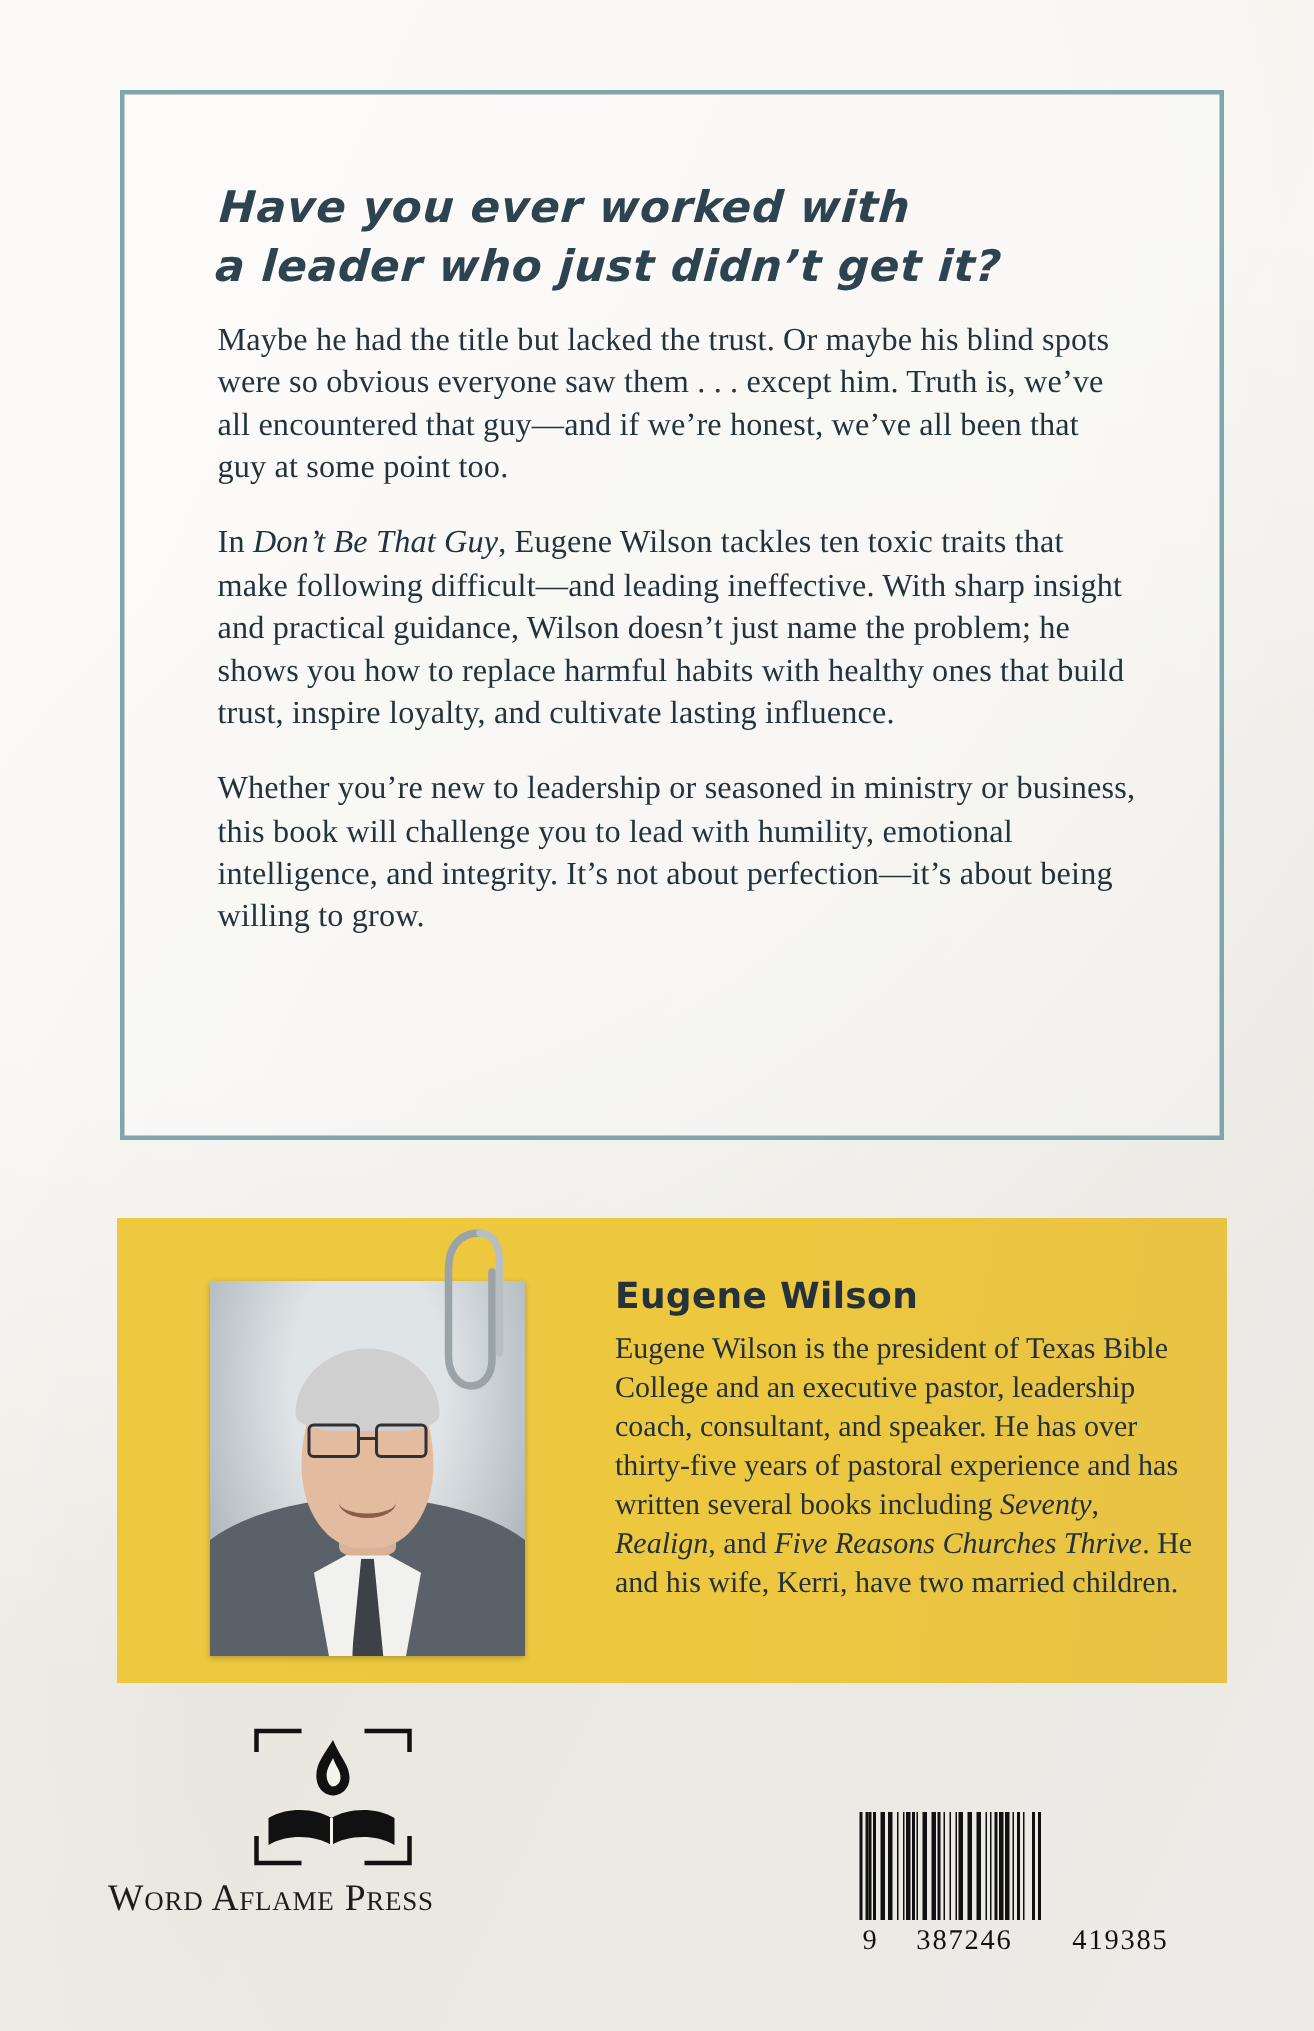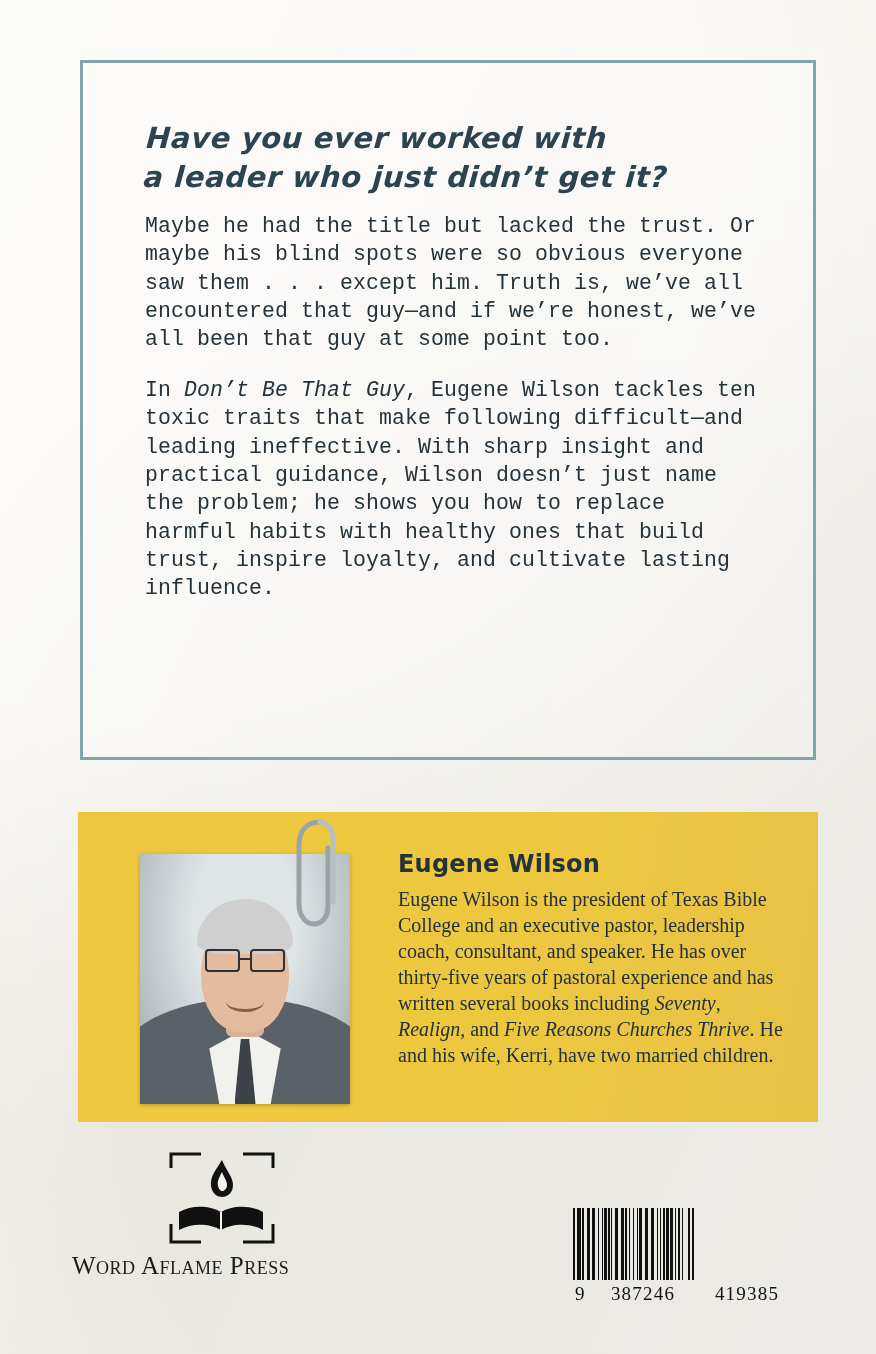--- a/index.html
+++ b/index.html
@@ -50,21 +50,21 @@
     font-style: italic;
     color: #2d4450;
     font-size: 29px;
     line-height: 1.36;
     letter-spacing: 0.6px;
     margin: 0 0 14px 0;
     transform: skewX(-4deg);
   }
   .headline .l2 { display: block; }
   .body-copy p {
-    font-family: Liberation Mono, monospace;
+    font-family: Liberation Serif, serif;
     font-size: 21.5px;
     line-height: 1.32;
     color: #24333b;
     margin: 0 0 22px 0;
     letter-spacing: 0.1px;
   }
   .body-copy p:last-child { margin-bottom: 0; }
   .body-copy em { font-style: italic; }
 
   
@@ -185,21 +185,21 @@
   }
   .paperclip {
     position: absolute;
     left: 212px;
     top: 6px;
     width: 46px;
     height: 112px;
   }
   .author-text {
     position: absolute;
-    left: 320px;
+    left: 332px;
     top: 38px;
     width: 392px;
   }
   .author-name {
     font-family: "DejaVu Sans", sans-serif;
     font-weight: bold;
     font-size: 24px;
     color: #24333b;
     margin: 0 0 8px 0;
     letter-spacing: 0.2px;
@@ -282,20 +282,21 @@
 
   <section class="blurb-box">
     <div class="blurb-inner">
       <h1 class="headline">
         <span>Have you ever worked with</span>
         <span class="l2">a leader who just didn’t get it?</span>
       </h1>
       <div class="body-copy">
         <p>Maybe he had the title but lacked the trust. Or maybe his blind spots were so obvious everyone saw them . . . except him. Truth is, we’ve all encountered that guy—and if we’re honest, we’ve all been that guy at some point too.</p>
         <p><span>In </span><em>Don’t Be That Guy</em><span>, Eugene Wilson tackles ten toxic traits that make following difficult—and leading ineffective. With sharp insight and practical guidance, Wilson doesn’t just name the problem; he shows you how to replace harmful habits with healthy ones that build trust, inspire loyalty, and cultivate lasting influence.</span></p>
+        <p>Whether you’re new to leadership or seasoned in ministry or business, this book will challenge you to lead with humility, emotional intelligence, and integrity. It’s not about perfection—it’s about being willing to grow.</p>
       </div>
     </div>
   </section>
 
   <section class="author-card">
 
     <div class="author-photo">
       <div class="portrait">
         <div class="bg-grad"></div>
         <div class="suit"></div>

